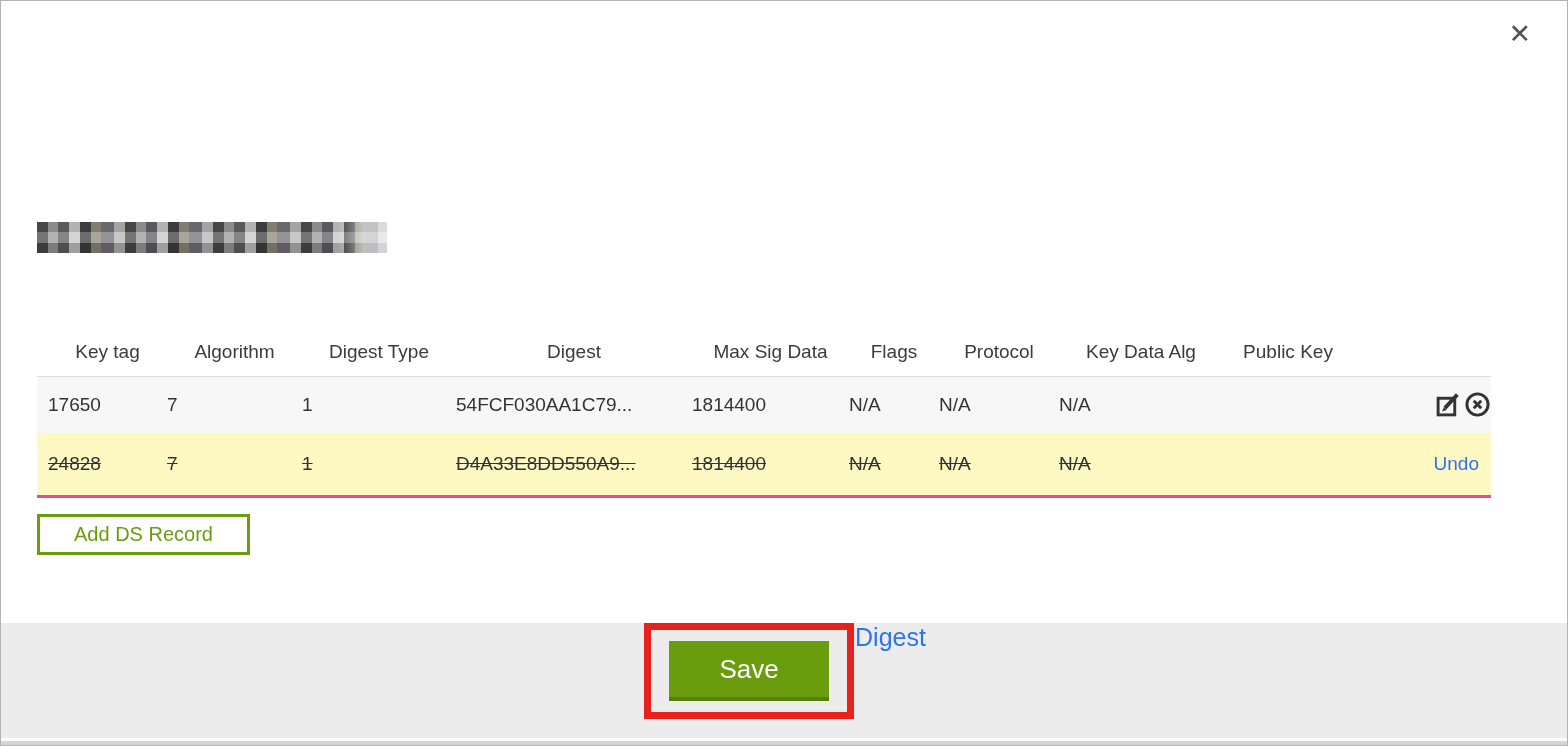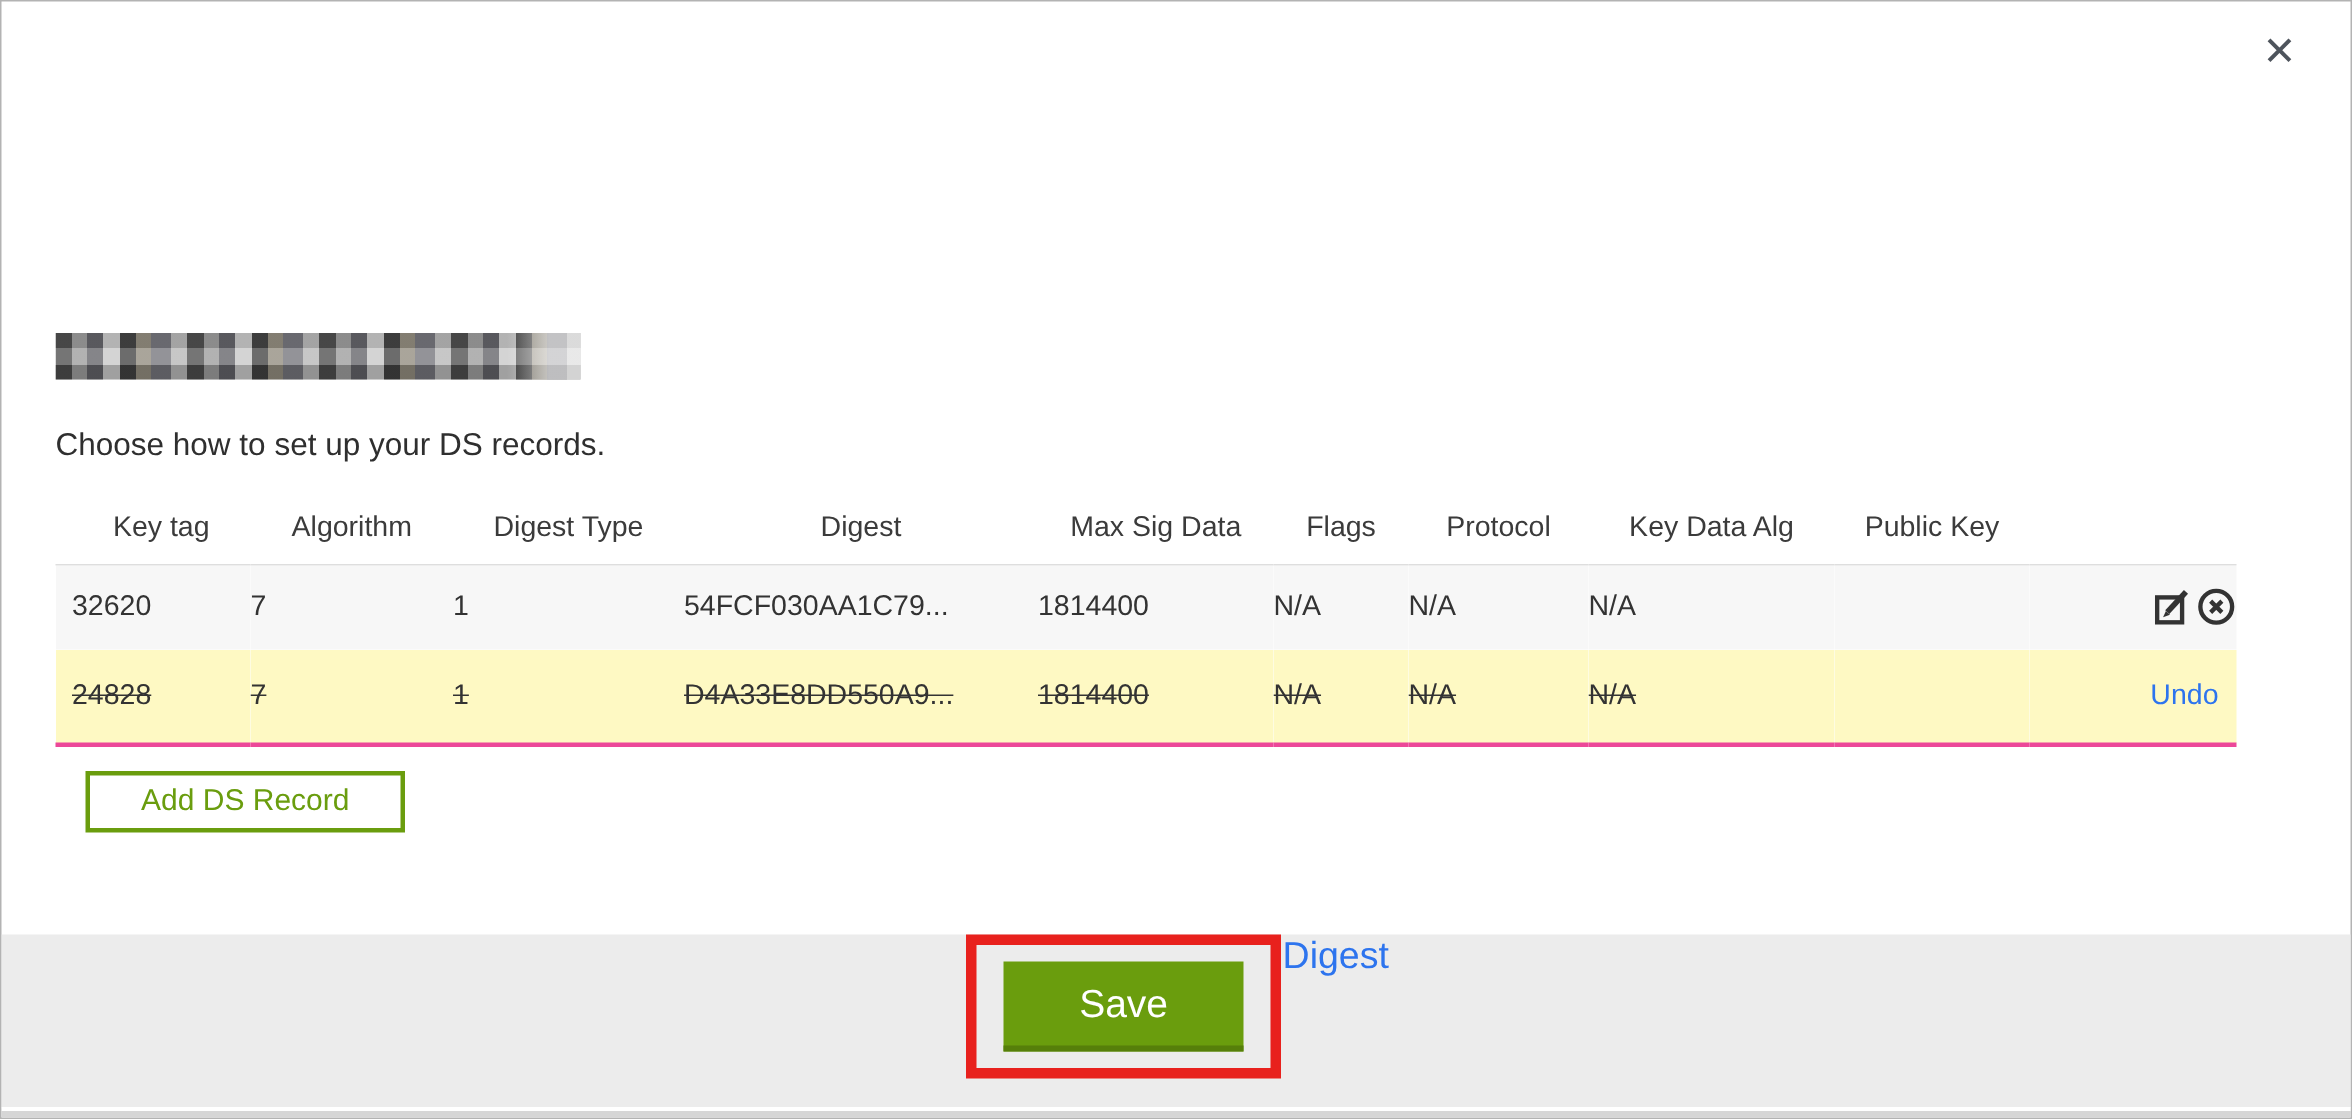--- a/index.html
+++ b/index.html
@@ -55,21 +55,21 @@
   .actions-cell { text-align:right; }
   .icon-btn { display:inline-block; vertical-align:middle; cursor:pointer; line-height:0; }
   .icon-btn + .icon-btn { margin-left:2px; }
   .undo-cell { text-align:right; padding-right:12px !important; }
   .undo-link { color:#2d74ee; font-size:19px; text-decoration:none; cursor:pointer; }
 
   .add-btn {
     position:absolute; left:36px; top:513px;
     width:213px; height:41px;
     background:#fff; border:3px solid #6a9d0e; color:#6a9d0e;
-    font-size:20px; font-family:inherit; cursor:pointer;margin-left:20px;
+    font-size:20px; font-family:inherit; cursor:pointer;
   }
 
   .footer {
     position:absolute; left:0; top:622px; width:1568px; height:116px;
     background:#ececec;
     display:flex; align-items:flex-start; justify-content:center;
   }
   .annotation-box {
     border:7px solid #e8211d;
     padding:11px 18px;
@@ -95,21 +95,20 @@
 </head>
 <body>
 
 <div class="screen">
 
 
   <div class="close-btn">✕</div>
 
   <div class="redacted-domain"></div>
 
-  <div class="subtitle">Choose how to set up your DS records.</div>
 
   <table class="ds-table">
     <colgroup>
       <col style="width:130px">
         <col style="width:135px">
         <col style="width:154px">
       <col style="width:236px">
         <col style="width:157px">
         <col style="width:90px">
       <col style="width:120px">
@@ -126,21 +125,21 @@
         <th>Max Sig Data</th>
         <th>Flags</th>
         <th>Protocol</th>
         <th>Key Data Alg</th>
         <th>Public Key</th>
         <th></th>
       </tr>
     </thead>
     <tbody>
       <tr class="row-active">
-        <td class="col-first">32620</td>
+        <td class="col-first">17650</td>
         <td>7</td>
         <td>1</td>
         <td>54FCF030AA1C79...</td>
         <td>1814400</td>
         <td>N/A</td>
         <td>N/A</td>
         <td>N/A</td>
         <td></td>
         <td class="actions-cell">
           <span class="icon-btn">

